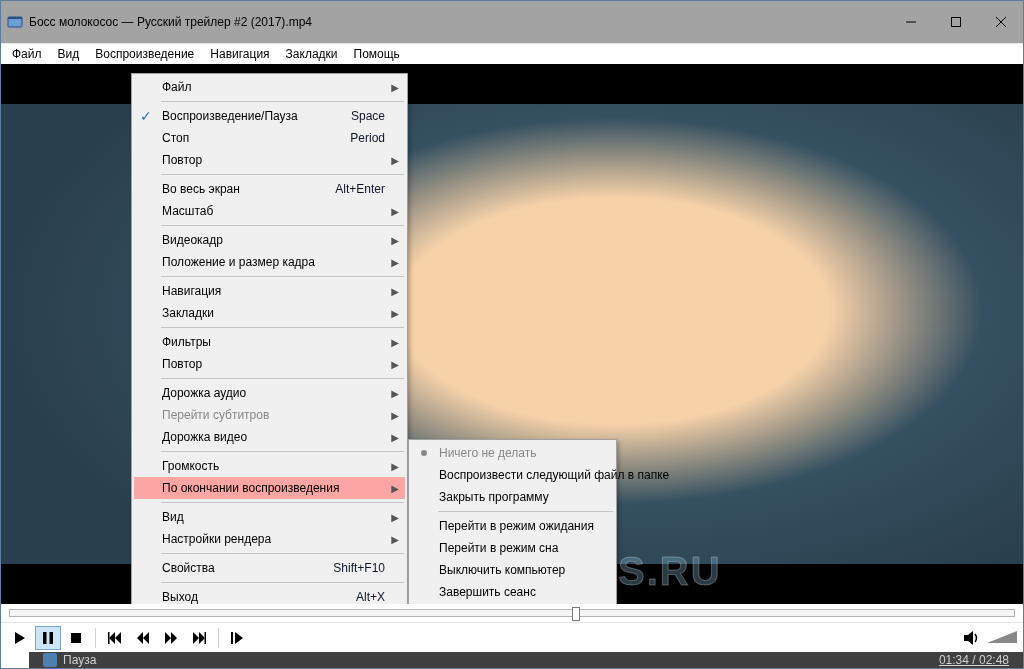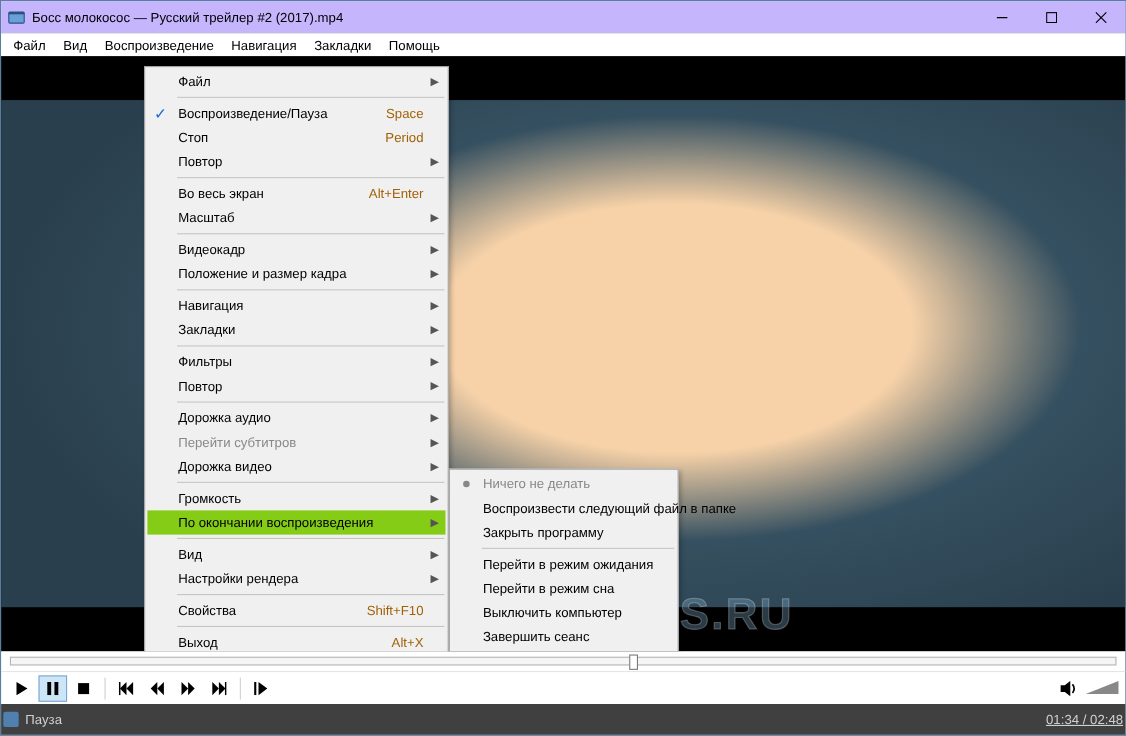--- a/index.html
+++ b/index.html
@@ -1,20 +1,20 @@
 <!DOCTYPE html>
 <html><head>
 <meta charset="utf-8">
 <style>
 * { margin: 0; padding: 0; box-sizing: border-box; font-family: "Segoe UI", Tahoma, sans-serif; font-size: 12px; }
 html, body { width: 1024px; height: 669px; overflow: hidden; background: #fff; }
 
 .window { width: 1024px; height: 669px; border: 1px solid #5a7ea0; display: flex; flex-direction: column; background: #fff; }
 
-.titlebar { height: 30px; display: flex; align-items: center; background: #c4b5fd; border-bottom: 1px solid #e5e5e5; }
+.titlebar { height: 43px; display: flex; align-items: center; background: #a3a3a3; border-bottom: 1px solid #e5e5e5; }
 .titlebar .icon { width: 16px; height: 16px; margin: 0 6px; }
 .titlebar .title { flex: 1; color: #000; font-size: 12px; }
 .titlebar .btns { display: flex; }
 .titlebar .btn { width: 45px; height: 29px; display: flex; align-items: center; justify-content: center; }
 
 .menubar { height: 20px; display: flex; align-items: center; padding: 0 4px; gap: 2px; background: #fff; }
 .menubar .mitem { padding: 2px 7px; cursor: default; }
 
 .video-area { flex: 1; background: #000; position: relative; overflow: hidden; }
 .frame { position: absolute; left: 0; right: 0; top: 40px; bottom: 40px; background: radial-gradient(ellipse 60% 70% at 60% 45%, #f7d2a8 0%, #f7d2a8 35%, #355060 60%, #2a3f4d 100%); }
@@ -23,31 +23,31 @@
 .seek { height: 18px; display: flex; align-items: center; padding: 0 8px; }
 .seek-track { flex: 1; height: 8px; border: 1px solid #b5b5b5; background: #f5f5f5; position: relative; }
 .seek-thumb { position: absolute; top: -3px; width: 8px; height: 14px; background: #fff; border: 1px solid #7a7a7a; }
 
 .controls { height: 30px; display: flex; align-items: center; padding: 0 6px; gap: 2px; border-top: 1px solid #e5e5e5; }
 .ctrl { width: 26px; height: 24px; display: flex; align-items: center; justify-content: center; border: 1px solid transparent; }
 .ctrl.active { border-color: #7aa7d0; background: #cde6f7; }
 .sep { width: 1px; height: 20px; background: #d0d0d0; margin: 0 4px; }
 .spacer { flex: 1; }
 
-.status { height: 28px; background: #404040; color: #d0d0d0; display: flex; align-items: center; padding: 0 2px; font-size: 11px; }
+.status { height: 16px; background: #404040; color: #d0d0d0; display: flex; align-items: center; padding: 0 14px; font-size: 11px; margin-left: 28px; }
 .status .sicon { width: 14px; height: 14px; margin-right: 6px; background: #5080b0; border-radius: 2px; }
 .status .stime { margin-left: auto; text-decoration: underline; }
 
 
 .menu { position: absolute; background: #f0f0f0; border: 1px solid #a0a0a0; box-shadow: 2px 2px 4px rgba(0,0,0,0.25); padding: 2px; }
 .menu .row { display: flex; align-items: center; height: 22px; padding: 0 20px 0 28px; position: relative; white-space: nowrap; cursor: default; }
-.menu .row:hover, .menu .row.hl { background: #84cc16; }
+.menu .row:hover, .menu .row.hl { background: #fca5a5; }
 .menu .row.disabled { color: #888; }
 .menu .row .lbl { flex: 1; padding-right: 30px; }
-.menu .row .accel { color: #a16207; }
+.menu .row .accel { color: #0f172a; }
 .menu .row .sub { position: absolute; right: 6px; font-size: 10px; color: #555; }
 .menu .row .chk { position: absolute; left: 6px; color: #1a6fd4; font-size: 14px; }
 .menu .divider { height: 1px; background: #c5c5c5; margin: 3px 1px 3px 27px; }
 .radio-dot { width: 6px; height: 6px; background: #888; border-radius: 50%; position: absolute; left: 10px; top: 8px; }
 
 svg { display: block; }
 </style>
 </head>
 <body>
 

